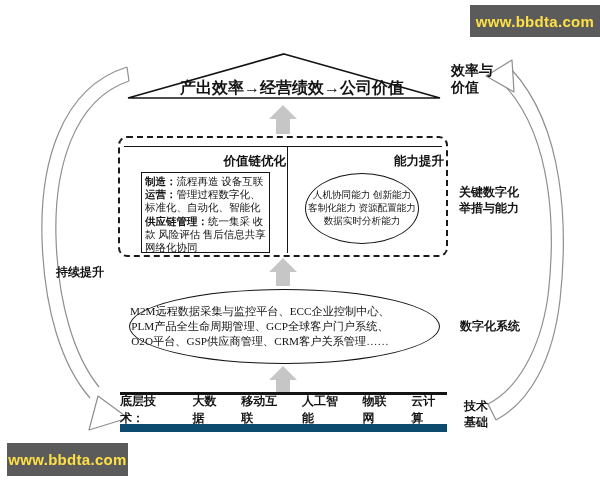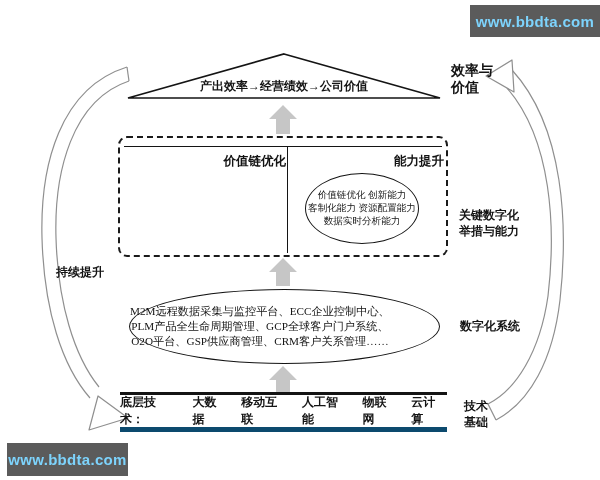--- a/index.html
+++ b/index.html
@@ -6,28 +6,28 @@
   .stage{
     position:relative;width:600px;height:480px;background:#ffffff;overflow:hidden;
     font-family:"Liberation Serif","DejaVu Serif",serif;color:#141414;
   }
   .abs{position:absolute;}
   .pre{white-space:pre-line;}
   svg.layer{position:absolute;left:0;top:0;width:600px;height:480px;}
 
   
   .banner{
-    background:#5b5b5b;color:#7dd3fc;display:flex;align-items:center;justify-content:center;
+    background:#5b5b5b;color:#fde047;display:flex;align-items:center;justify-content:center;
     font-family:"Liberation Sans","DejaVu Sans",sans-serif;font-size:15px;font-weight:600;letter-spacing:.3px;
   }
   .banner.tr{left:470px;top:5px;width:130px;height:32px;}
   .banner.bl{left:7px;top:443px;width:121px;height:33px;}
 
   
-  .tri-label{left:134px;top:78px;width:300px;text-align:center;font-size:12px;font-weight:bold;}
+  .tri-label{left:142px;top:78px;width:300px;text-align:center;font-size:16px;font-weight:bold;}
 
   
   .dashed-panel{
     left:118px;top:136px;width:330px;height:121px;
     border:2px dashed #1a1a1a;border-radius:9px;box-sizing:border-box;
   }
   .dp-hline{position:absolute;left:4px;right:4px;top:8px;border-top:1.5px solid #141414;}
   .dp-vline{position:absolute;left:167px;top:8px;bottom:2px;width:0;border-left:1.5px solid #141414;}
   .dp-title{position:absolute;top:15px;font-size:12.5px;font-weight:bold;text-align:right;}
   .dp-title.left{left:4px;width:162px;}
@@ -48,29 +48,29 @@
   .sys-ellipse{
     left:129px;top:289px;width:311px;height:75px;box-sizing:border-box;
     border:1.6px solid #141414;border-radius:50%;
     display:flex;align-items:center;justify-content:flex-start;text-align:center;
     font-size:11.2px;line-height:15px;
   }
 
   
   .base-bar{
     left:120px;top:392px;width:327px;height:40px;box-sizing:border-box;
-    border-top:3px solid #141414;border-bottom:5px solid #0c4a6e;
+    border-top:3px solid #141414;border-bottom:8px solid #0c4a6e;
     display:flex;align-items:center;justify-content:center;gap:13px;
     font-size:12px;font-weight:bold;
   }
 
   
   .side-label{font-size:12px;font-weight:bold;line-height:15.5px;}
   .lbl-eff{left:451px;top:62px;font-size:14px;line-height:17px;}
-  .lbl-key{left:459px;top:185px;margin-top:23px;}
+  .lbl-key{left:459px;top:185px;}
   .lbl-sys{left:460px;top:319px;}
   .lbl-tech{left:464px;top:399px;}
   .lbl-cont{left:56px;top:265px;}
 </style>
 </head>
 <body>
 
 <div class="stage">
 
   <svg class="layer" viewBox="0 0 600 480">
@@ -100,25 +100,30 @@
   <div class="abs banner bl">www.bbdta.com</div>
 
   <div class="abs tri-label">产出效率→经营绩效→公司价值</div>
 
   <div class="abs dashed-panel">
     <div class="dp-hline"></div>
     <div class="dp-vline"></div>
 
     <div class="dp-title left">价值链优化</div>
 
+    <div class="vc-box">
+      <b>制造：</b><span>流程再造 设备互联</span><br>
+      <b>运营：</b><span>管理过程数字化、标准化、自动化、智能化</span>
+      <b>供应链管理：</b><span>统一集采 收款 风险评估 售后信息共享 网络化协同</span>
+    </div>
 
     <div class="dp-title right">能力提升</div>
 
     <div class="cap-ellipse">
-      <div class="pre">价值链优化 创新能力
+      <div class="pre">人机协同能力 创新能力
 客制化能力 资源配置能力
 数据实时分析能力</div>
     </div>
   </div>
 
   <div class="abs sys-ellipse">
     <div class="pre">M2M远程数据采集与监控平台、ECC企业控制中心、
 PLM产品全生命周期管理、GCP全球客户门户系统、
 O2O平台、GSP供应商管理、CRM客户关系管理……</div>
   </div>

